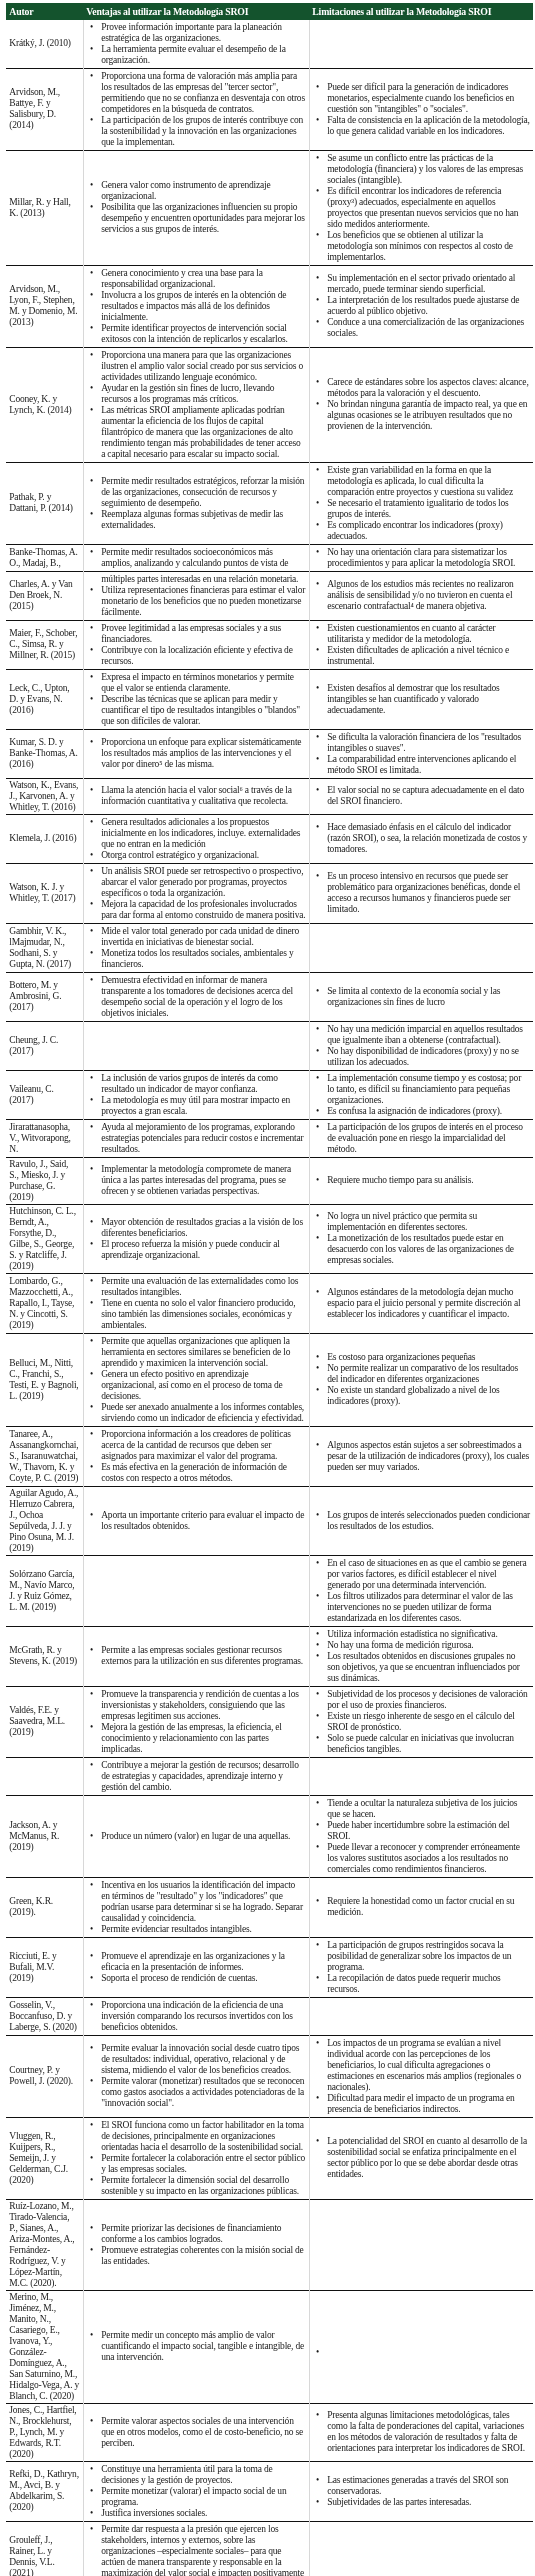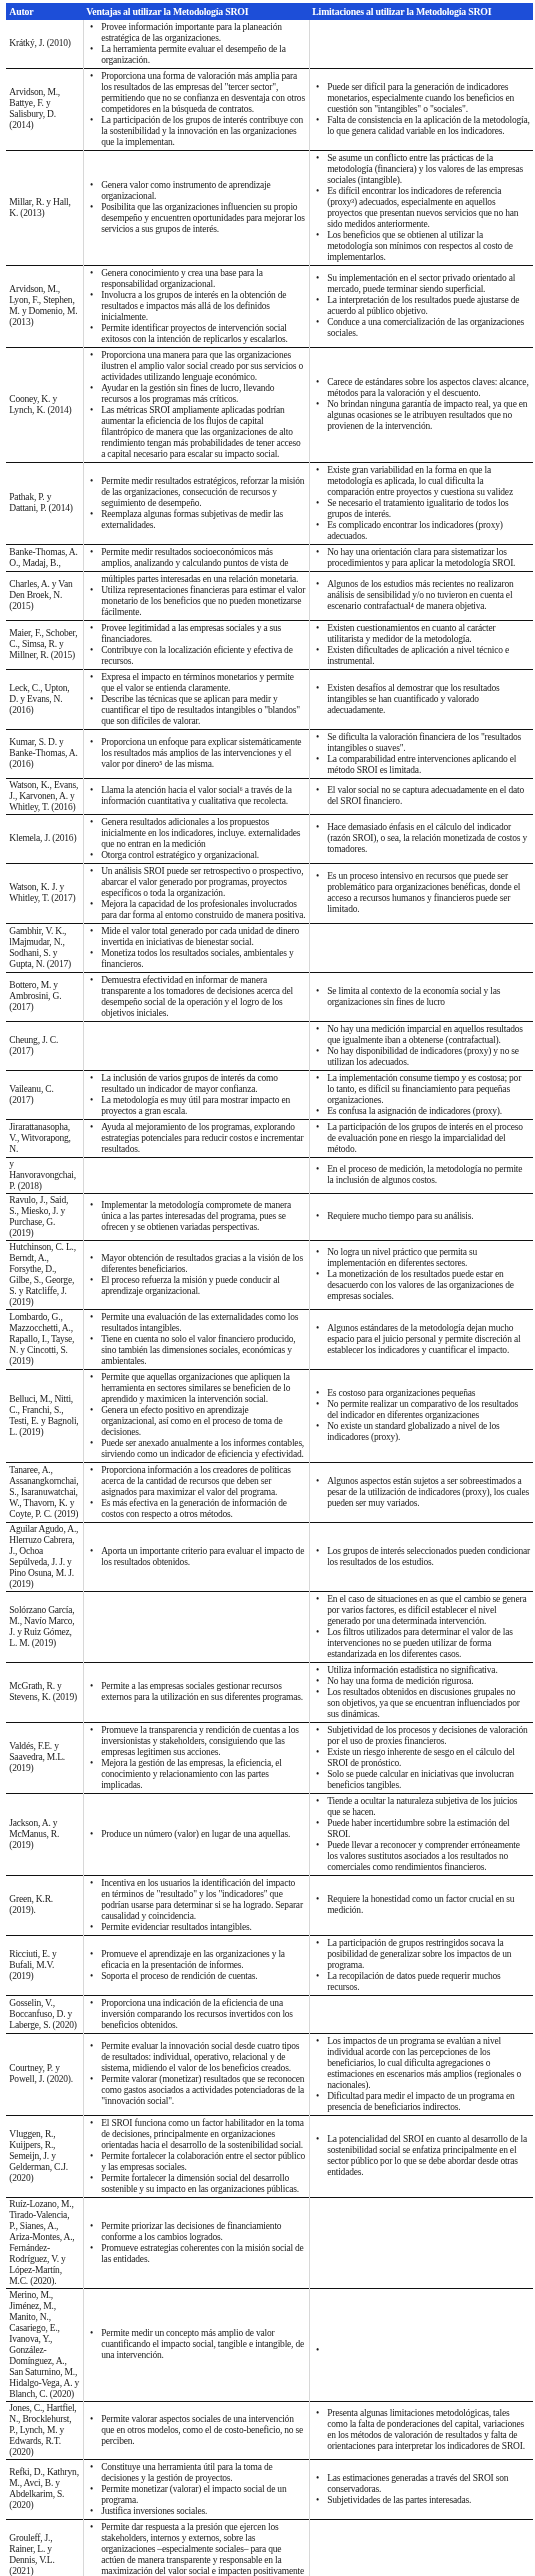--- a/index.html
+++ b/index.html
@@ -3,21 +3,21 @@
 <meta charset="utf-8">
 <style>
   html, body { margin: 0; padding: 0; background: #ffffff; }
   body { width: 535px; font-family: "Liberation Serif", "DejaVu Serif", serif; color: #1a1a1a; }
   .doc { padding: 3.1px 2.1px 0 6.2px; }
   table.sroi { width: 527px; border-collapse: collapse; table-layout: fixed; }
   col.c-autor { width: 77px; }
   col.c-vent { width: 226px; }
   col.c-lim { width: 224px; }
   thead th {
-    background: #1d4ed8; color: #ffffff; text-align: left;
+    background: #14532d; color: #ffffff; text-align: left;
     font-family: "Liberation Serif", "DejaVu Serif", serif; font-weight: bold;
     font-size: 9.8px; padding: 3.1px 3.1px 2.6px 3.1px; letter-spacing: -0.2px;
   }
   tbody tr { border-bottom: 0.8px solid #111; }
   tbody td { vertical-align: middle; font-size: 9.5px; line-height: 11px; padding: 1px 3.1px; letter-spacing: -0.2px; }
   td.autor { padding-left: 3.1px; border-right: 0.5px solid #d8d8d8; }
   td.vent { border-right: 0.5px solid #d8d8d8; margin-left: 36px; }
   ul { margin: 0; padding: 0; list-style: none; }
   li { position: relative; padding-left: 14.4px; margin: 0; }
   li::before { content: "\2022"; position: absolute; left: 3.1px; top: 0; font-size: 9.3px; }
@@ -380,35 +380,20 @@
           </td>
     <td class="lim">
             <div class="cell-block">
               <ul>
                 <li>La participación de los grupos de interés en el proceso de evaluación pone en riesgo la imparcialidad del método.</li>
               </ul>
             </div>
           </td>
   </tr>
         <tr>
-    <td class="autor">y Hanvoravongchai, P. (2018)</td>
-    <td class="vent">
-            <div class="cell-block">
-              <ul></ul>
-            </div>
-          </td>
-    <td class="lim">
-            <div class="cell-block">
-              <ul>
-                <li>En el proceso de medición, la metodología no permite la inclusión de algunos costos.</li>
-              </ul>
-            </div>
-          </td>
-  </tr>
-        <tr>
     <td class="autor">Ravulo, J., Said, S., Miesko, J. y Purchase, G. (2019)</td>
     <td class="vent">
             <div class="cell-block">
               <ul>
                 <li>Implementar la metodología compromete de manera única a las partes interesadas del programa, pues se ofrecen y se obtienen variadas perspectivas.</li>
               </ul>
             </div>
           </td>
     <td class="lim">
             <div class="cell-block">
@@ -556,20 +541,35 @@
               </ul>
             </div>
           </td>
     <td class="lim">
             <div class="cell-block">
               <ul>
                 <li>Subjetividad de los procesos y decisiones de valoración por el uso de proxies financieros.</li>
                 <li>Existe un riesgo inherente de sesgo en el cálculo del SROI de pronóstico.</li>
                 <li>Solo se puede calcular en iniciativas que involucran beneficios tangibles.</li>
               </ul>
+            </div>
+          </td>
+  </tr>
+        <tr>
+    <td class="autor"></td>
+    <td class="vent">
+            <div class="cell-block">
+              <ul>
+                <li>Contribuye a mejorar la gestión de recursos; desarrollo de estrategias y capacidades, aprendizaje interno y gestión del cambio.</li>
+              </ul>
+            </div>
+          </td>
+    <td class="lim">
+            <div class="cell-block">
+              <ul></ul>
             </div>
           </td>
   </tr>
         <tr>
     <td class="autor">Jackson, A. y McManus, R. (2019)</td>
     <td class="vent">
             <div class="cell-block">
               <ul>
                 <li>Produce un número (valor) en lugar de una aquellas.</li>
               </ul>

